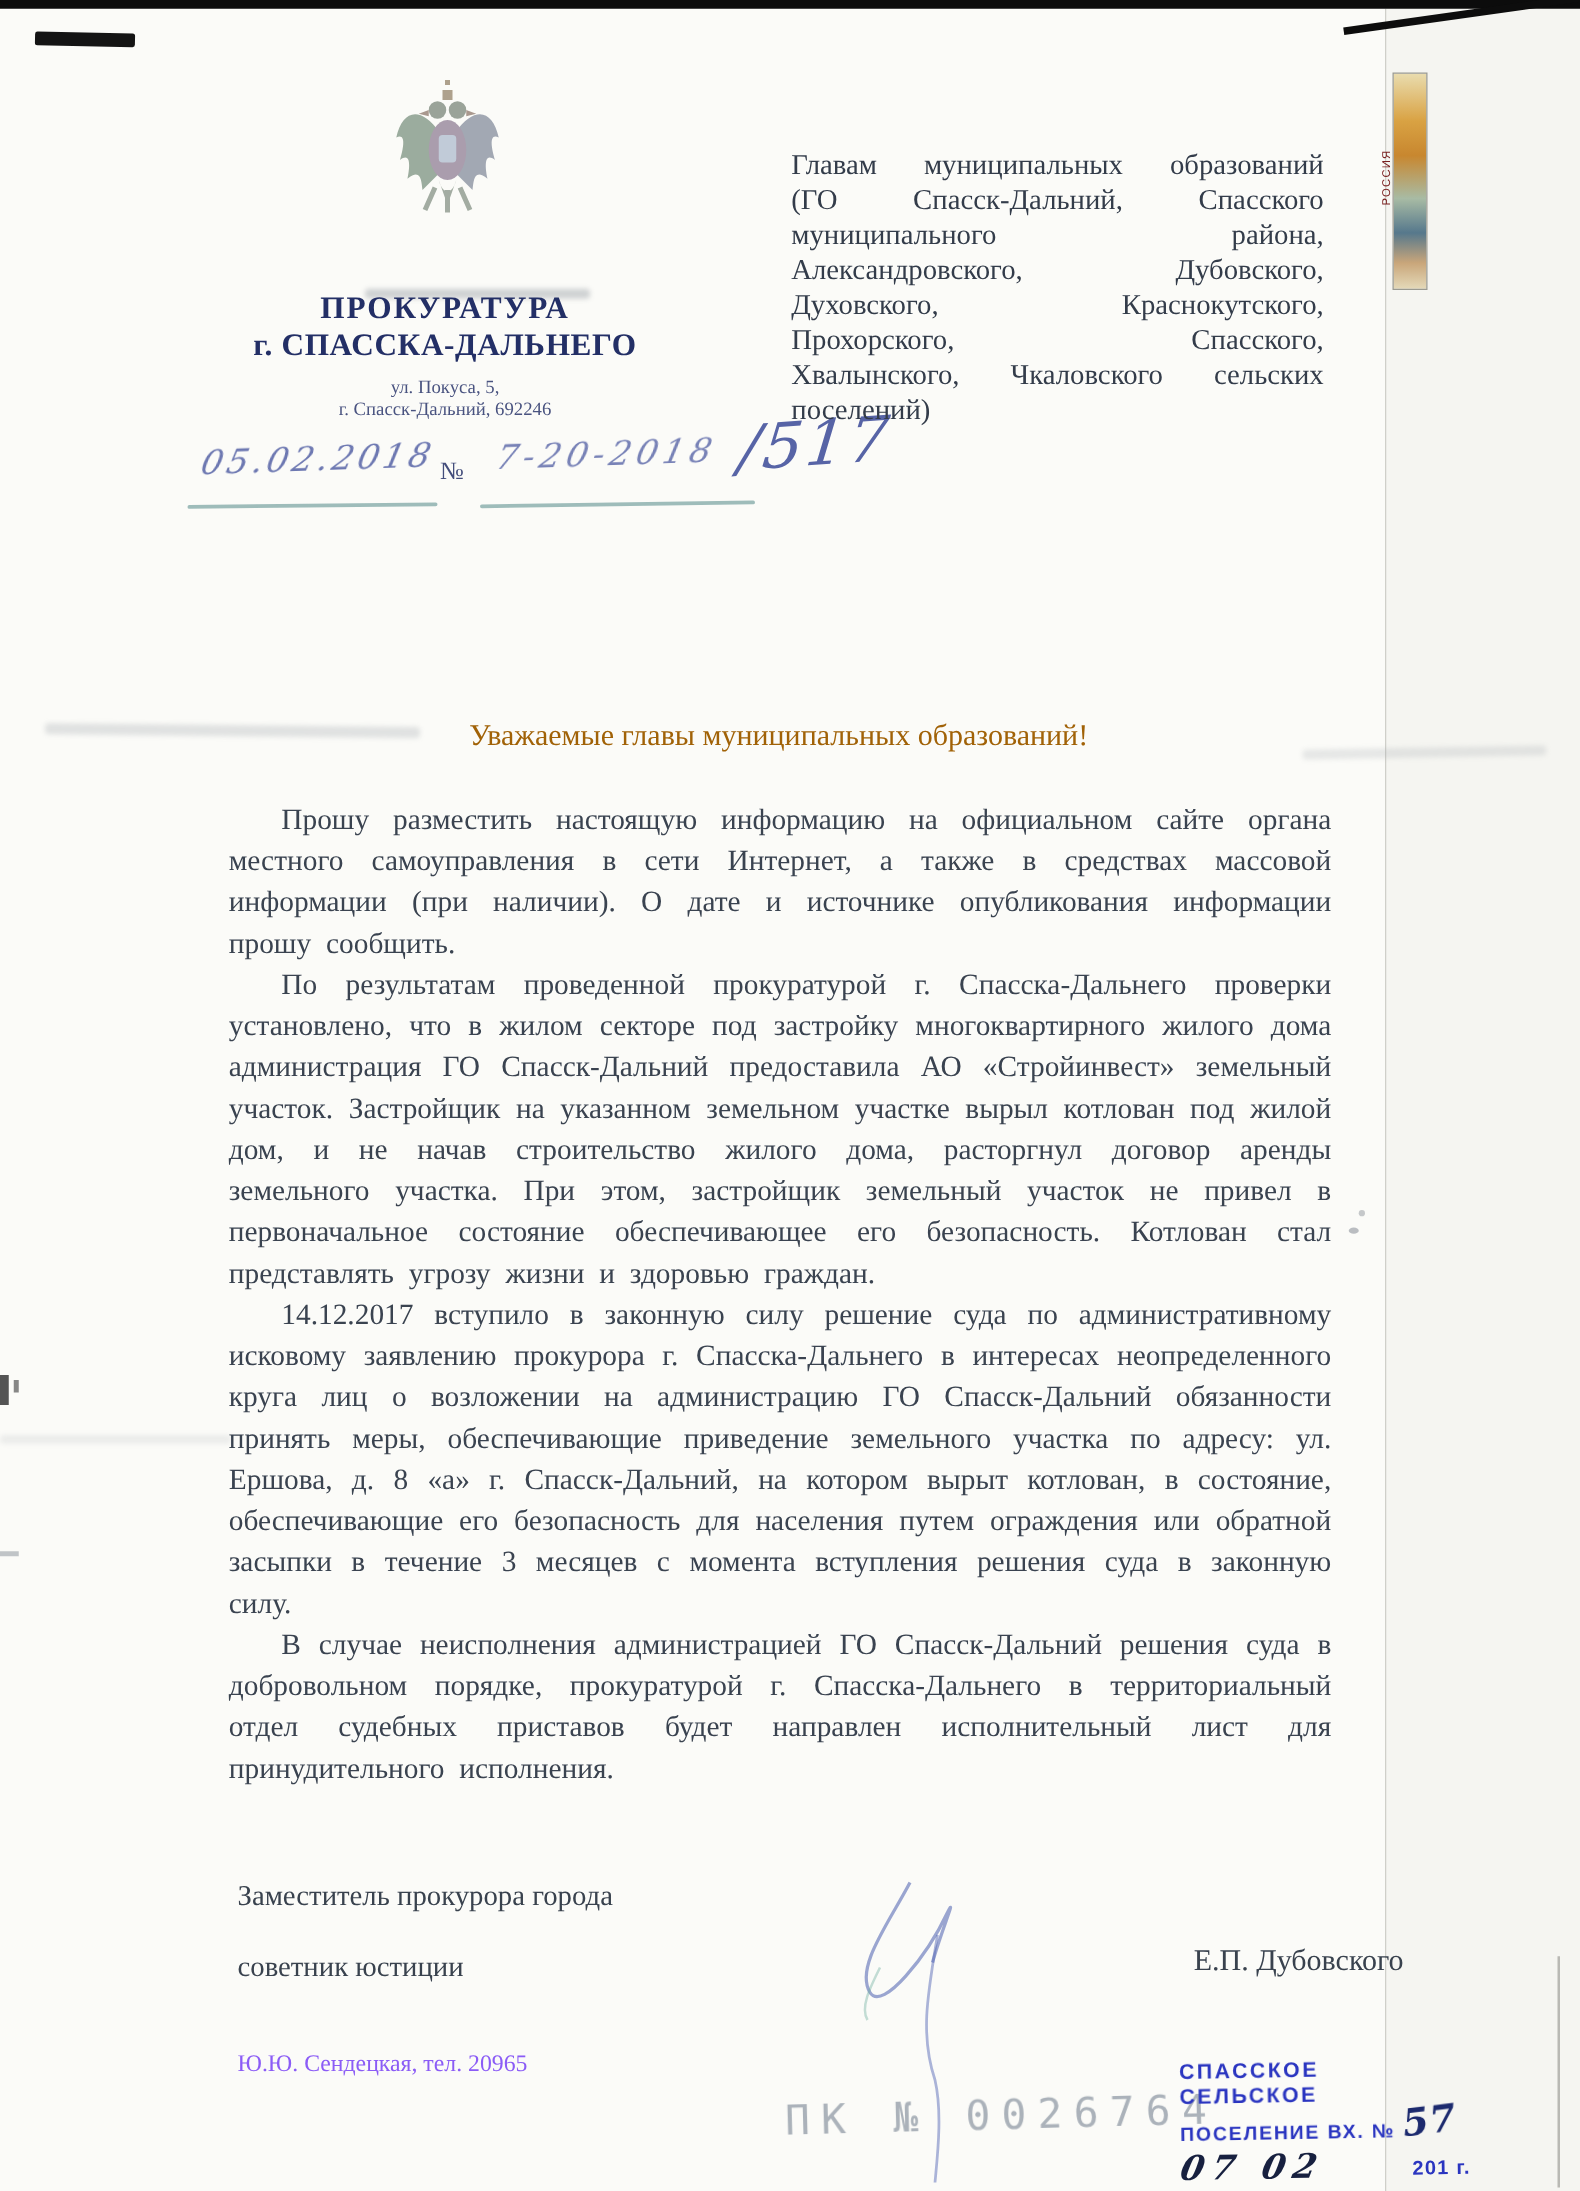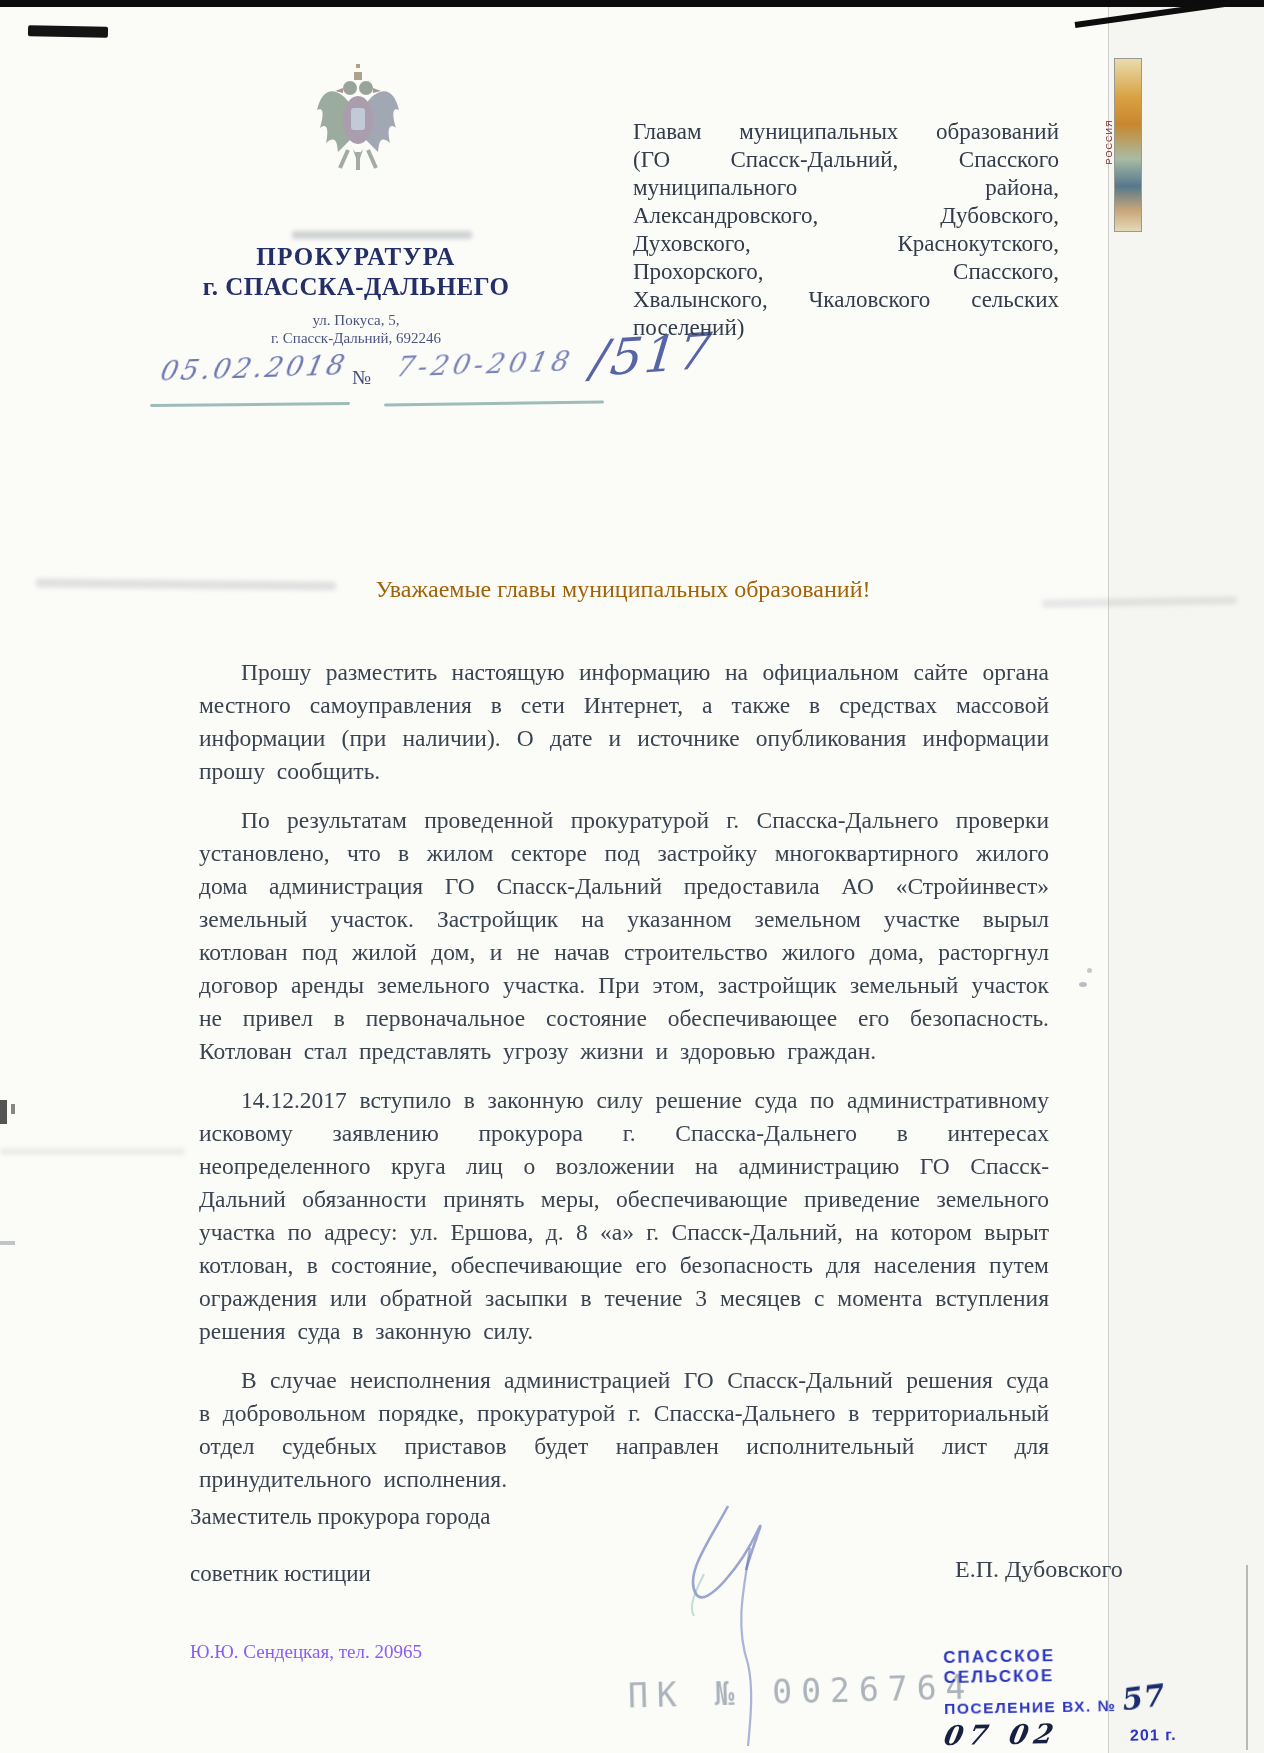--- a/index.html
+++ b/index.html
@@ -30,21 +30,21 @@
   .dotmark{position:absolute;background:#8f959c;border-radius:50%;}
   .d1{left:1079px;top:982px;width:8px;height:5px;opacity:.6;}
   .d2{left:1087px;top:968px;width:5px;height:5px;opacity:.5;}
   .edge-tick-1{position:absolute;left:0;top:1100px;width:7px;height:24px;background:#2a2a2a;opacity:.8;}
   .edge-tick-2{position:absolute;left:11px;top:1104px;width:4px;height:10px;background:#555;opacity:.7;}
   .edge-tick-3{position:absolute;left:0;top:1241px;width:15px;height:4px;background:#9aa0a6;opacity:.6;}
   .right-faint{position:absolute;left:1246px;top:1565px;width:2px;height:185px;background:#b9b9b4;}
 
   
   .emblem{position:absolute;left:310px;top:46px;width:96px;height:132px;filter:blur(.5px) saturate(.75);}
-  .lh-block{position:absolute;left:156px;top:242px;width:400px;text-align:center;color:var(--navy,#232f66);}
+  .lh-block{position:absolute;left:156px;top:232px;width:400px;text-align:center;color:var(--navy,#232f66);}
   .lh-org1{font-size:25px;font-weight:bold;letter-spacing:1.5px;line-height:29px;}
   .lh-org2{font-size:25px;font-weight:bold;letter-spacing:.5px;line-height:31px;}
   .lh-addr{font-size:15px;line-height:18px;opacity:.82;margin-top:9px;filter:blur(.3px);}
 
   
   .hw{font-family:"DejaVu Serif",serif;font-style:italic;color:var(--ink-blue,#46549e);}
   .ref-date{position:absolute;left:162px;top:352px;font-size:27px;letter-spacing:3px;transform:skewX(-14deg) rotate(-2deg);opacity:.78;filter:blur(.4px);}
   .ref-no{position:absolute;left:352px;top:366px;font-size:20px;color:var(--navy,#232f66);opacity:.85;}
   .ref-num{position:absolute;left:398px;top:348px;font-size:27px;letter-spacing:4px;transform:skewX(-14deg) rotate(-2deg);opacity:.72;filter:blur(.4px);}
   .ref-suffix{position:absolute;left:592px;top:326px;font-size:50px;letter-spacing:2px;transform:skewX(-10deg) rotate(-4deg);opacity:.9;}
@@ -53,21 +53,21 @@
   .ul2{left:384px;top:402px;width:220px;transform:rotate(-.8deg);}
 
   
   .addressee{position:absolute;left:633px;top:118px;width:426px;font-size:23px;line-height:28px;color:#333c4a;}
   .addr-line{text-align:justify;text-align-last:justify;}
   .addr-line:last-child{text-align-last:left;}
 
   
   .salutation{position:absolute;left:183px;top:576px;width:880px;text-align:center;font-size:24px;color:#a16207;filter:blur(.2px);}
   .bodytext{position:absolute;left:183px;top:640px;width:882px;font-size:23.5px;line-height:33px;text-align:justify;word-spacing:6px;color:var(--text,#3a4350);}
-  .bodytext p{margin:16px;text-indent:42px;filter:blur(.15px);}
+  .bodytext p{margin:0;text-indent:42px;filter:blur(.15px);}
 
   
   .sig-pos1{position:absolute;left:190px;top:1504px;font-size:23px;color:#39424e;filter:blur(.25px);}
   .sig-pos2{position:absolute;left:190px;top:1561px;font-size:23px;color:#39424e;filter:blur(.3px);}
   .sig-name{position:absolute;left:955px;top:1556px;font-size:24px;color:#39424e;}
   .executor{position:absolute;left:190px;top:1621px;font-size:19px;color:#8b5cf6;filter:blur(.3px);margin-top:20px;}
   .sig-svg{position:absolute;left:600px;top:1478px;}
 
   
   .pk-stamp{position:absolute;left:628px;top:1672px;font-family:"DejaVu Sans Mono",monospace;font-size:33px;

